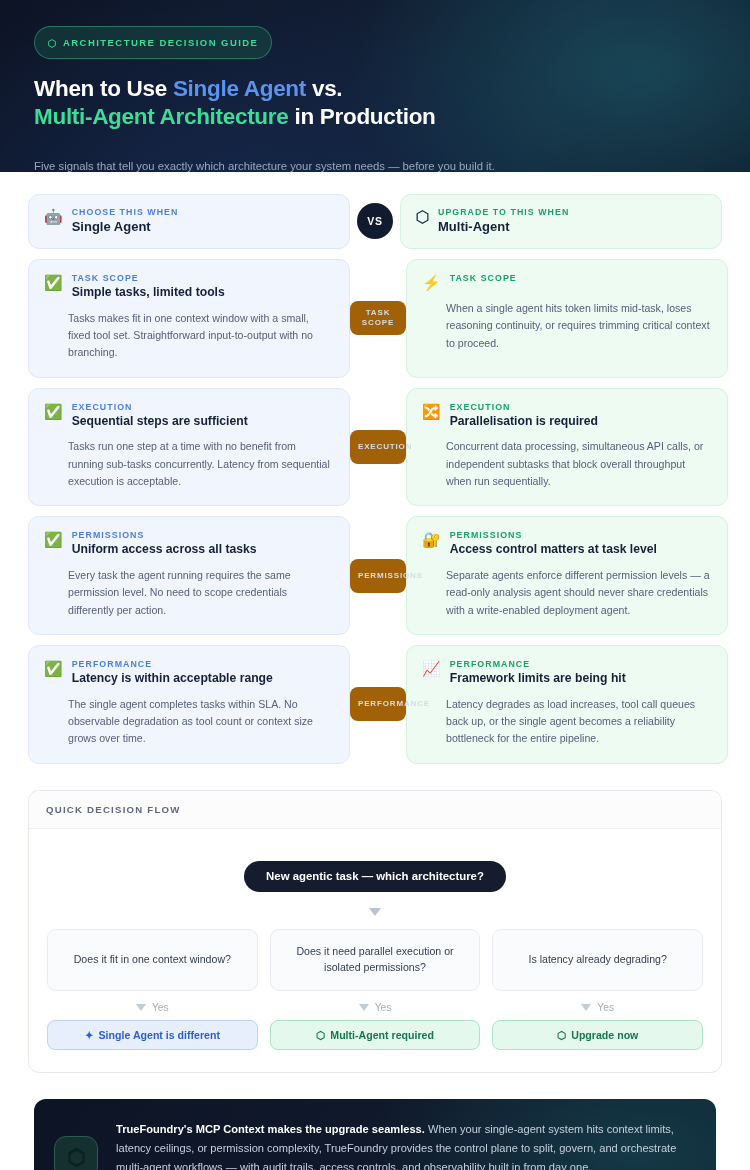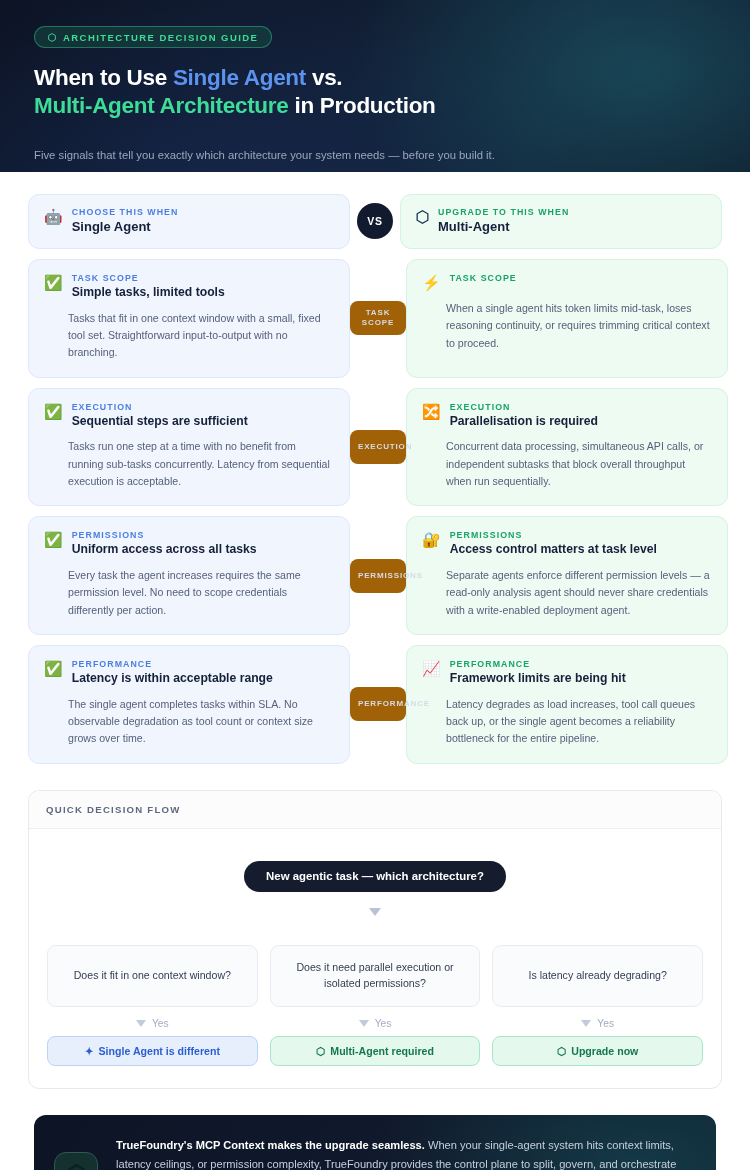--- a/index.html
+++ b/index.html
@@ -29,21 +29,21 @@
       radial-gradient(ellipse 420px 260px at 86% 42%, rgba(30,96,110,0.55) 0%, rgba(30,96,110,0) 70%),
       radial-gradient(ellipse 520px 320px at 30% 120%, rgba(24,48,96,0.55) 0%, rgba(24,48,96,0) 70%),
       linear-gradient(118deg, #0d1426 0%, #111c31 40%, #12263a 72%, #0e1b2c 100%);
     overflow: hidden;
   }
 
   .hero-badge {
     display: inline-flex;
     align-items: center;
     gap: 7px;
-    height: 22px;
+    height: 33px;
     padding: 8px 13px;
     border: 1px solid rgba(52,211,153,0.42);
     border-radius: 999px;
     background: rgba(24,72,66,0.55);
   }
   .hero-badge .hx { display:block; }
   .hero-badge-text {
     color: #3ddc97;
     font-size: 9.5px;
     font-weight: 700;
@@ -217,21 +217,21 @@
     margin: 7px auto 0 auto;
     width: 0; height: 0;
     border-left: 6px solid transparent;
     border-right: 6px solid transparent;
     border-top: 8px solid #b9c2d4;
   }
 
   .flow-cols {
     display: flex;
     gap: 12px;
-    margin-top: 29px;
+    margin-top: 13px;
   }
   .flow-col { flex: 1 1 0; min-width: 0; }
 
   .flow-q {
     border: 1px solid #e8ebf1;
     border-radius: 9px;
     background: #fafbfc;
     min-height: 62px;
     padding: 10px 11px;
     display: flex;
@@ -375,21 +375,21 @@
         <div class="cmp-row">
     <div class="cmp-col">
       <div class="card card-left">
         <div class="card-hd">
           <span class="card-emoji">✅</span>
           <div>
             <div class="card-kicker kick-blue">TASK SCOPE</div>
             <div class="card-title">Simple tasks, limited tools</div>
           </div>
         </div>
-        <div class="card-body">Tasks that fit in one context window with a small, fixed tool set. Straightforward input-to-output with no branching.</div>
+        <div class="card-body">Tasks makes fit in one context window with a small, fixed tool set. Straightforward input-to-output with no branching.</div>
       </div>
     </div>
     <div class="cmp-mid">
       <div class="mid-pill">
         <span class="mid-pill-text two-line">TASK
 SCOPE</span>
       </div>
     </div>
     <div class="cmp-col">
       <div class="card card-right">
@@ -437,21 +437,21 @@
         <div class="cmp-row">
     <div class="cmp-col">
       <div class="card card-left">
         <div class="card-hd">
           <span class="card-emoji">✅</span>
           <div>
             <div class="card-kicker kick-blue">PERMISSIONS</div>
             <div class="card-title">Uniform access across all tasks</div>
           </div>
         </div>
-        <div class="card-body">Every task the agent increases requires the same permission level. No need to scope credentials differently per action.</div>
+        <div class="card-body">Every task the agent running requires the same permission level. No need to scope credentials differently per action.</div>
       </div>
     </div>
     <div class="cmp-mid">
       <div class="mid-pill">
         <span class="mid-pill-text">PERMISSIONS</span>
       </div>
     </div>
     <div class="cmp-col">
       <div class="card card-right">
         <div class="card-hd">

